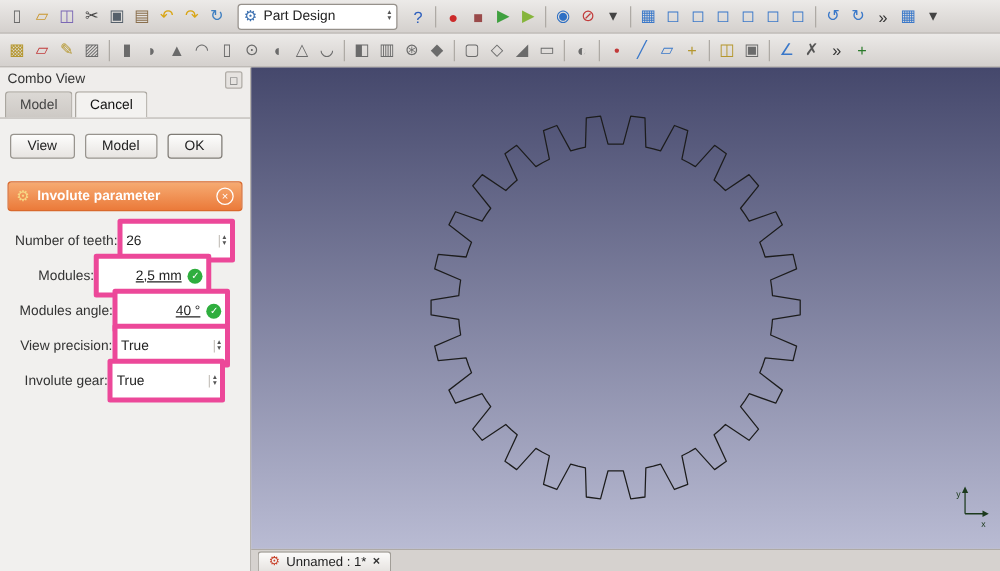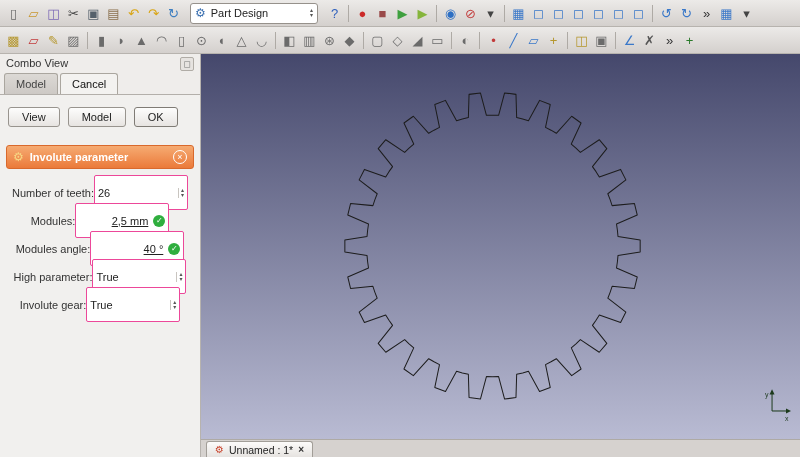--- a/index.html
+++ b/index.html
@@ -55,21 +55,21 @@
   }
   .task-header .hdr-gear{color:#f7d884;font-size:12px;font-weight:normal;}
   .hdr-close{
     margin-left:auto;width:12px;height:12px;border:1px solid #fff;border-radius:50%;
     display:flex;align-items:center;justify-content:center;font-size:9px;font-weight:normal;
   }
   .form{display:flex;flex-direction:column;gap:9px;padding:12px 10px;}
   .form-row{display:flex;align-items:center;justify-content:center;height:19px;}
   .form-row label{color:#333;}
   .field{
-    width:94px;height:35px;background:#fff;border:1px solid #ec4899;border-radius:2px;
+    width:94px;height:35px;background:#fff;border:4px solid #ec4899;border-radius:2px;
     display:flex;align-items:center;box-sizing:border-box;padding:0 3px;position:relative;
   }
   .field .val{flex:1;}
   .field .val.right{text-align:right;padding-right:3px;text-decoration:underline;}
   .spinners{display:flex;flex-direction:column;line-height:5px;font-size:6px;color:#555;border-left:1px solid #c9c5c0;padding-left:2px;}
   .check{
     width:12px;height:12px;border-radius:50%;background:#2fae3e;color:#fff;
     display:flex;align-items:center;justify-content:center;font-size:8px;margin-left:2px;flex:0 0 auto;
   }
 
@@ -235,21 +235,21 @@
 
           <div class="form-row">
             <label>Modules angle:</label>
             <span class="field">
               <span class="val right">40 °</span>
               <span class="check">✓</span>
             </span>
           </div>
 
           <div class="form-row">
-            <label>High parameter:</label>
+            <label>View precision:</label>
             <span class="field">
               <span class="val">True</span>
               <span class="spinners">
                 <span>▴</span>
                 <span>▾</span>
               </span>
             </span>
           </div>
 
           <div class="form-row">

